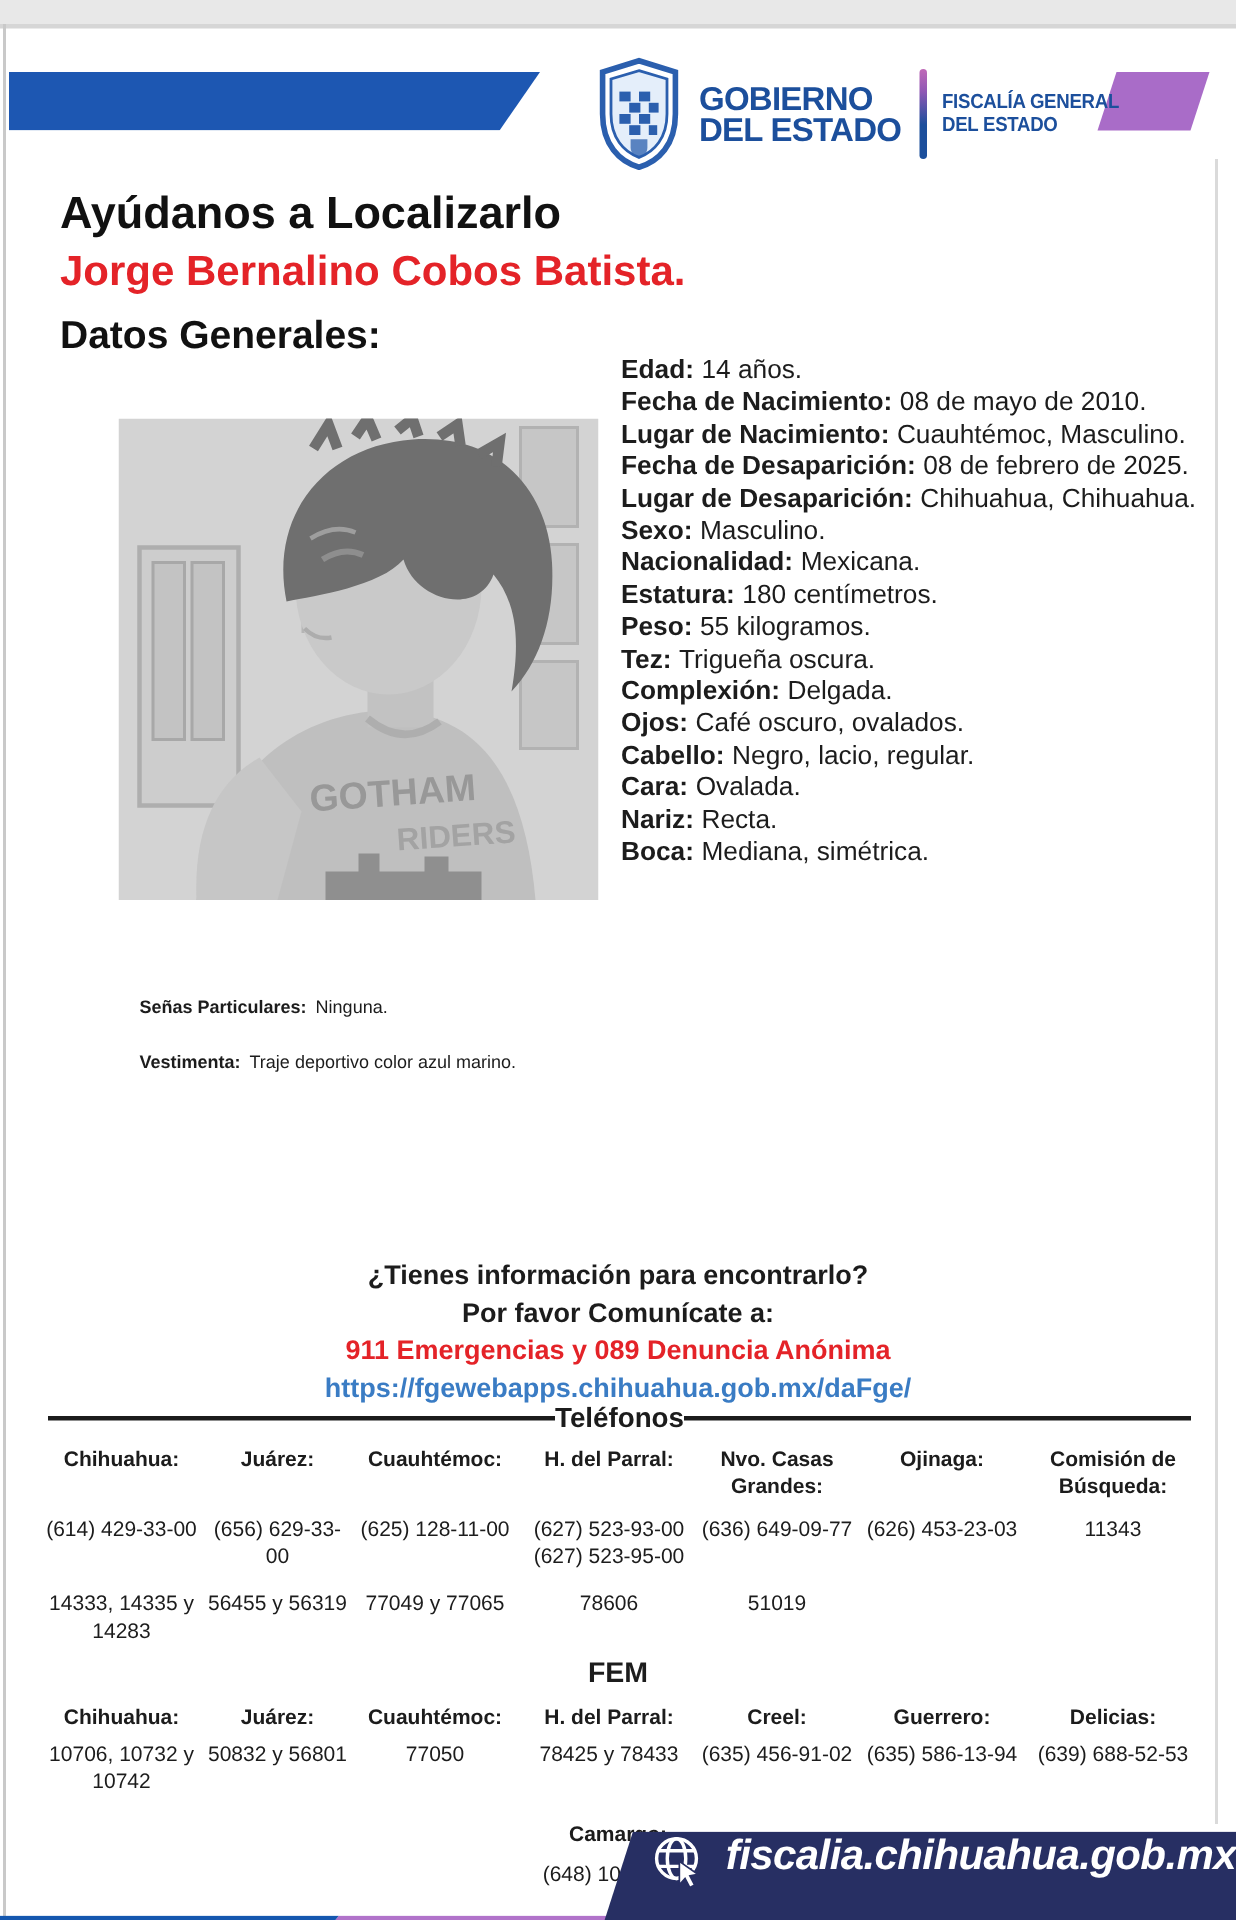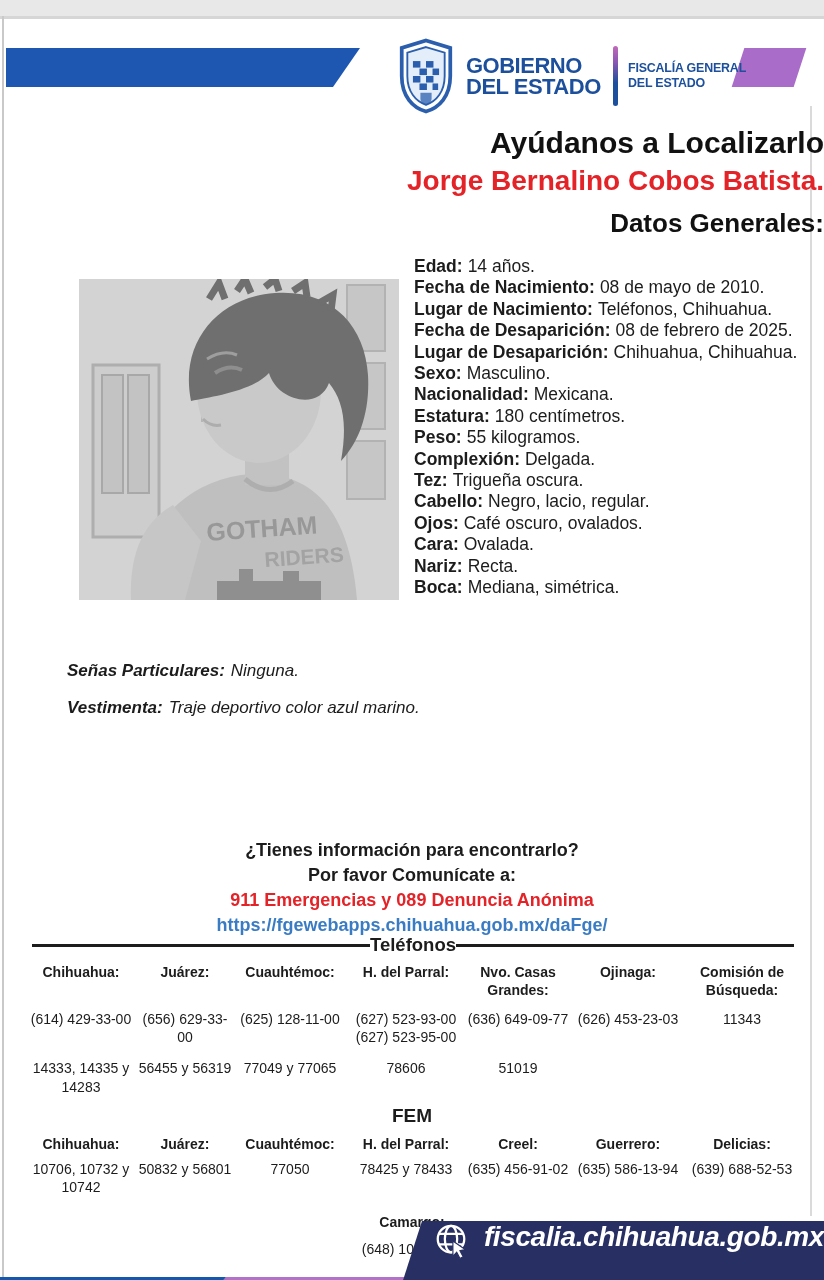--- a/index.html
+++ b/index.html
@@ -26,33 +26,33 @@
             background:var(--accent-purple);transform:skewX(-18deg);}
   .logo{position:absolute;left:398px;top:18px;height:84px;display:flex;align-items:center;}
   .gov-text{margin-left:12px;color:var(--logo-blue);font-weight:bold;font-size:22px;
             line-height:.97;letter-spacing:-.5px;}
   .logo-divider{width:5px;height:60px;margin:0 10px 0 12px;border-radius:3px;
             background:linear-gradient(180deg,#c06ab8 0%,#8f58b4 25%,#1c4f9c 62%,#1c4f9c 100%);}
   .agency-text{color:var(--logo-blue);font-weight:bold;font-size:13.5px;line-height:1.08;
             transform:scaleX(.92);transform-origin:left center;letter-spacing:-.2px;}
 
   
-  .title-block{position:absolute;top:110px;left:0;width:100%;text-align:right;}
+  .title-block{position:absolute;top:110px;left:0;width:100%;text-align:left;padding-left:40px;}
   .main-heading{font-size:30px;font-weight:bold;color:#111;}
   .person-name{font-size:28px;font-weight:bold;color:var(--alert-red);margin-top:5px;}
   .section-title{font-size:26px;font-weight:bold;color:#111;margin-top:11px;}
 
   
   .photo{position:absolute;left:79px;top:263px;width:320px;height:321px;}
   .photo svg{display:block;width:100%;height:100%;}
-  .details{position:absolute;left:414px;top:240px;width:394px;font-size:17.5px;line-height:21.4px;}
+  .details{position:absolute;left:414px;top:220px;width:394px;font-size:17.5px;line-height:21.4px;}
   .drow b{margin-right:5px;}
 
   
-  .paras{position:absolute;left:67px;top:644px;width:714px;font-size:17px;line-height:22px;font-style:italic;}
+  .paras{position:absolute;left:93px;top:644px;width:714px;font-size:12px;line-height:22px;}
   .paras p{margin-bottom:15px;}
   .paras .justify{text-align:justify;}
   .paras b{margin-right:6px;}
 
   
   .contact{position:absolute;top:822px;left:0;width:100%;text-align:center;
            font-weight:bold;font-size:18px;line-height:25px;}
   .contact .red{color:var(--alert-red);}
   .contact .link{color:var(--link-blue);text-decoration:none;display:inline-block;}
 
@@ -153,31 +153,31 @@
       <path d="M166 200 q24 20 48 2" stroke="#aeaeae" stroke-width="5" fill="none"></path>
       <text x="128" y="262" font-size="25" font-weight="bold" fill="#989898" font-family="Liberation Sans, sans-serif" transform="rotate(-4 128 262)">GOTHAM</text>
       <text x="186" y="288" font-size="21" font-weight="bold" fill="#a3a3a3" font-family="Liberation Sans, sans-serif" transform="rotate(-4 186 288)">RIDERS</text>
       <path d="M138 302 h22 v-12 h14 v12 h30 v-10 h16 v10 h22 v19 h-104 Z" fill="#8f8f8f"></path>
     </svg>
   </div>
 
   <div class="details">
     <div class="drow"><b>Edad:</b><span>14 años.</span></div>
     <div class="drow"><b>Fecha de Nacimiento:</b><span>08 de mayo de 2010.</span></div>
-    <div class="drow"><b>Lugar de Nacimiento:</b><span>Teléfonos, Chihuahua.</span></div>
+    <div class="drow"><b>Lugar de Nacimiento:</b><span>Cuauhtémoc, Masculino.</span></div>
     <div class="drow"><b>Fecha de Desaparición:</b><span>08 de febrero de 2025.</span></div>
     <div class="drow"><b>Lugar de Desaparición:</b><span>Chihuahua, Chihuahua.</span></div>
     <div class="drow"><b>Sexo:</b><span>Masculino.</span></div>
     <div class="drow"><b>Nacionalidad:</b><span>Mexicana.</span></div>
     <div class="drow"><b>Estatura:</b><span>180 centímetros.</span></div>
     <div class="drow"><b>Peso:</b><span>55 kilogramos.</span></div>
+    <div class="drow"><b>Tez:</b><span>Trigueña oscura.</span></div>
     <div class="drow"><b>Complexión:</b><span>Delgada.</span></div>
-    <div class="drow"><b>Tez:</b><span>Trigueña oscura.</span></div>
+    <div class="drow"><b>Ojos:</b><span>Café oscuro, ovalados.</span></div>
     <div class="drow"><b>Cabello:</b><span>Negro, lacio, regular.</span></div>
-    <div class="drow"><b>Ojos:</b><span>Café oscuro, ovalados.</span></div>
     <div class="drow"><b>Cara:</b><span>Ovalada.</span></div>
     <div class="drow"><b>Nariz:</b><span>Recta.</span></div>
     <div class="drow"><b>Boca:</b><span>Mediana, simétrica.</span></div>
   </div>
 
   <div class="paras">
     <p><b>Señas Particulares:</b><span>Ninguna.</span></p>
     <p><b>Vestimenta:</b><span>Traje deportivo color azul marino.</span></p>
   </div>
 

